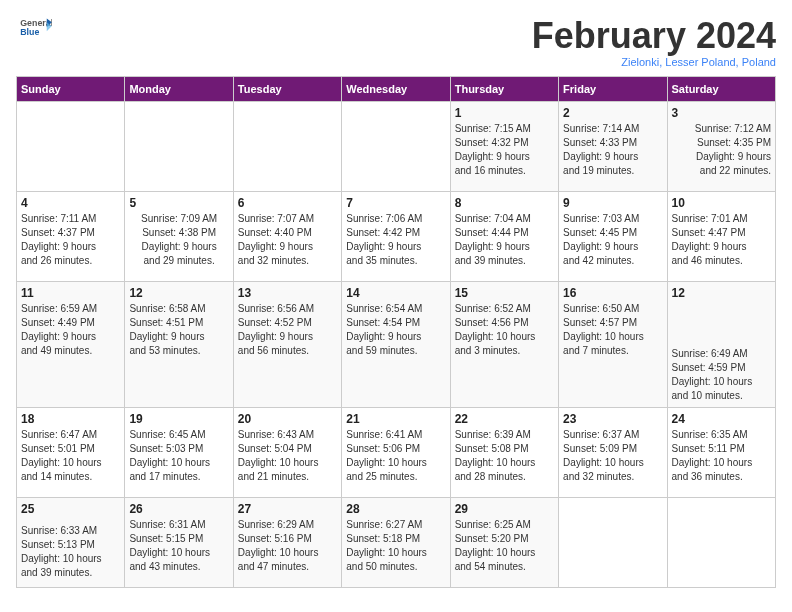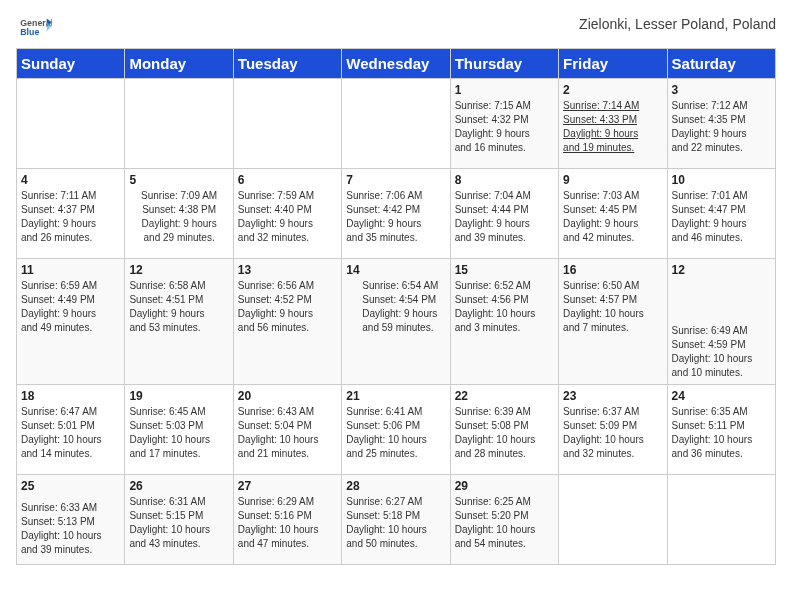--- a/index.html
+++ b/index.html
@@ -31,32 +31,32 @@
     .title-block {
       text-align: right;
     }
     .month-title {
       font-size: 36px;
       font-weight: bold;
       color: #333;
       line-height: 1.1;
     }
     .location-title {
-      font-size: 14px;
-      color: #404040;
+      font-size: 11px;
+      color: #3b82f6;
     }
     table {
       width: 100%;
       border-collapse: collapse;
       table-layout: fixed;
     }
     thead tr th {
-      background-color: #1d4ed8;
+      background-color: #701a75;
       color: #fff;
-      font-size: 15px;
+      font-size: 11px;
       font-weight: bold;
       padding: 6px 4px;
       text-align: left;
       border: 1px solid #ccc;
     }
     tbody tr td {
       vertical-align: top;
       border: 1px solid #ccc;
       padding: 4px;
       font-size: 10.5px;
@@ -88,20 +88,21 @@
 <div class="header-logo">
   <div class="logo">
     <svg class="logo-icon" viewBox="0 0 50 38">
       <text x="0" y="16" font-size="14" font-weight="bold" fill="#555">General</text>
       <text x="0" y="30" font-size="14" font-weight="bold" fill="#1a5fa8">Blue</text>
       <polygon points="42,4 50,10 42,18" fill="#1a5fa8"></polygon>
       <polygon points="42,10 50,16 42,24" fill="#5ab4e8" opacity="0.7"></polygon>
     </svg>
   </div>
   <div class="title-block">
+    <div class="month-title">February 2024</div>
     <div class="location-title">Zielonki, Lesser Poland, Poland</div>
   </div>
 </div>
 
 <table>
   <thead>
     <tr id="weekday-header">
     <th>Sunday</th>
         <th>Monday</th>
         <th>Tuesday</th>
@@ -119,28 +120,28 @@
         <td class="empty-cell"></td>
         <td>
           <div class="day-num">1</div>
           <div class="day-info" style="white-space: pre-line;">Sunrise: 7:15 AM
 Sunset: 4:32 PM
 Daylight: 9 hours
 and 16 minutes.</div>
         </td>
         <td>
           <div class="day-num">2</div>
-          <div class="day-info" style="white-space: pre-line; text-decoration: underline;">Sunrise: 7:14 AM
+          <div class="day-info" style="white-space: pre-line;">Sunrise: 7:14 AM
 Sunset: 4:33 PM
 Daylight: 9 hours
 and 19 minutes.</div>
         </td>
         <td>
           <div class="day-num">3</div>
-          <div class="day-info" style="white-space: pre-line;">Sunrise: 7:12 AM
+          <div class="day-info" style="white-space: pre-line; text-align: right;">Sunrise: 7:12 AM
 Sunset: 4:35 PM
 Daylight: 9 hours
 and 22 minutes.</div>
         </td>
       </tr>
       <tr>
         <td>
           <div class="day-num">4</div>
           <div class="day-info" style="white-space: pre-line;">Sunrise: 7:11 AM
 Sunset: 4:37 PM
@@ -149,21 +150,21 @@
         </td>
         <td>
           <div class="day-num">5</div>
           <div class="day-info" style="white-space: pre-line; text-align: center;">Sunrise: 7:09 AM
 Sunset: 4:38 PM
 Daylight: 9 hours
 and 29 minutes.</div>
         </td>
         <td>
           <div class="day-num">6</div>
-          <div class="day-info" style="white-space: pre-line;">Sunrise: 7:59 AM
+          <div class="day-info" style="white-space: pre-line;">Sunrise: 7:07 AM
 Sunset: 4:40 PM
 Daylight: 9 hours
 and 32 minutes.</div>
         </td>
         <td>
           <div class="day-num">7</div>
           <div class="day-info" style="white-space: pre-line;">Sunrise: 7:06 AM
 Sunset: 4:42 PM
 Daylight: 9 hours
 and 35 minutes.</div>
@@ -207,21 +208,21 @@
         </td>
         <td>
           <div class="day-num">13</div>
           <div class="day-info" style="white-space: pre-line;">Sunrise: 6:56 AM
 Sunset: 4:52 PM
 Daylight: 9 hours
 and 56 minutes.</div>
         </td>
         <td>
           <div class="day-num">14</div>
-          <div class="day-info" style="white-space: pre-line; margin-left: 16px;">Sunrise: 6:54 AM
+          <div class="day-info" style="white-space: pre-line;">Sunrise: 6:54 AM
 Sunset: 4:54 PM
 Daylight: 9 hours
 and 59 minutes.</div>
         </td>
         <td>
           <div class="day-num">15</div>
           <div class="day-info" style="white-space: pre-line;">Sunrise: 6:52 AM
 Sunset: 4:56 PM
 Daylight: 10 hours
 and 3 minutes.</div>

